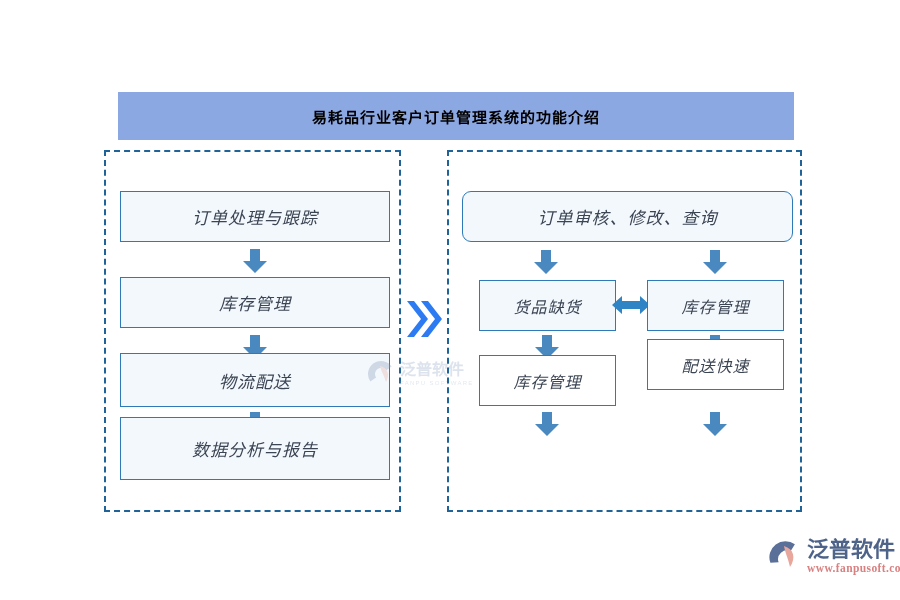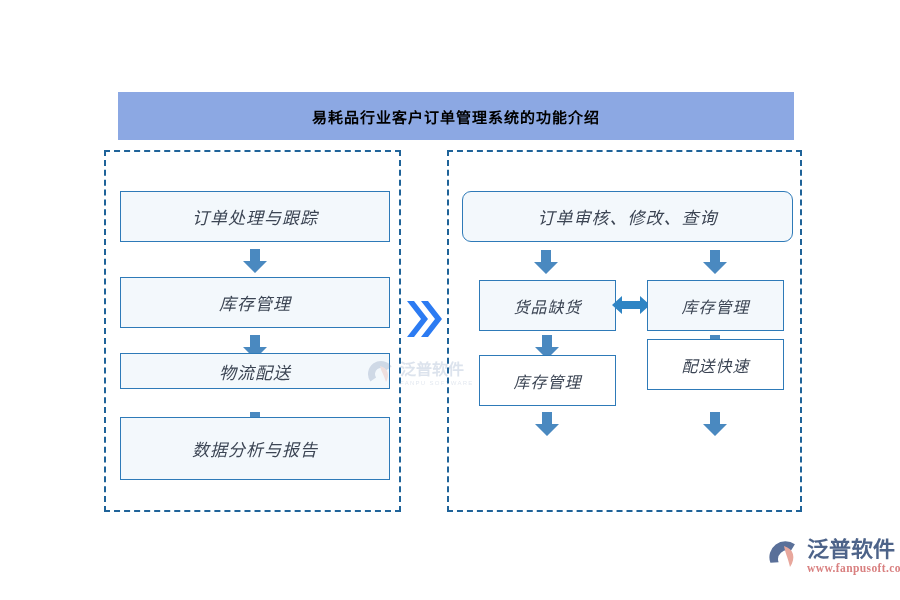--- a/index.html
+++ b/index.html
@@ -171,21 +171,21 @@
   <div class="fbox" style="left:120px; top:277px; width:270px; height:51px;">
     <span class="label">库存管理</span>
   </div>
 
   <div class="arrow-down" style="left:242px; top:334px;">
     <svg viewBox="0 0 26 26" width="26" height="26" aria-hidden="true">
       <path d="M8 1 H18 V13 H25 L13 25 L1 13 H8 Z" fill="#4A89C0"></path>
     </svg>
   </div>
 
-  <div class="fbox" style="left:120px; top:353px; width:270px; height:36px;">
+  <div class="fbox" style="left:120px; top:353px; width:270px; height:54px;">
     <span class="label">物流配送</span>
   </div>
 
   <div class="arrow-down" style="left:242px; top:411px;">
     <svg viewBox="0 0 26 26" width="26" height="26" aria-hidden="true">
       <path d="M8 1 H18 V13 H25 L13 25 L1 13 H8 Z" fill="#4A89C0"></path>
     </svg>
   </div>
 
   <div class="fbox" style="left:120px; top:417px; width:270px; height:63px;">

